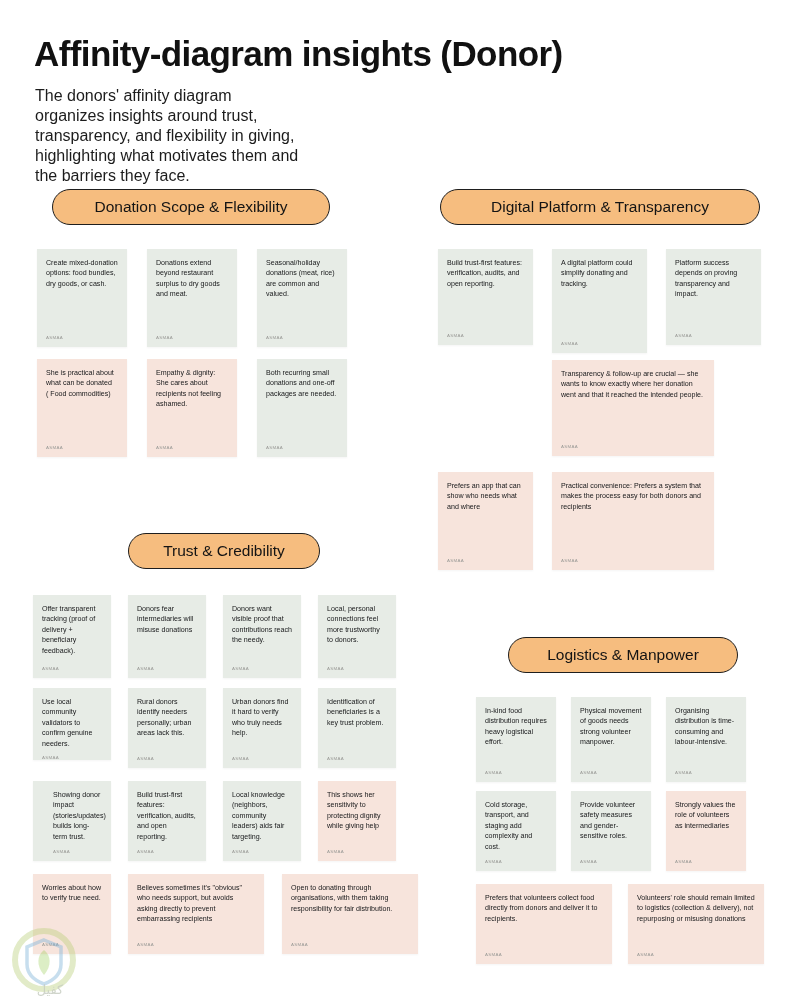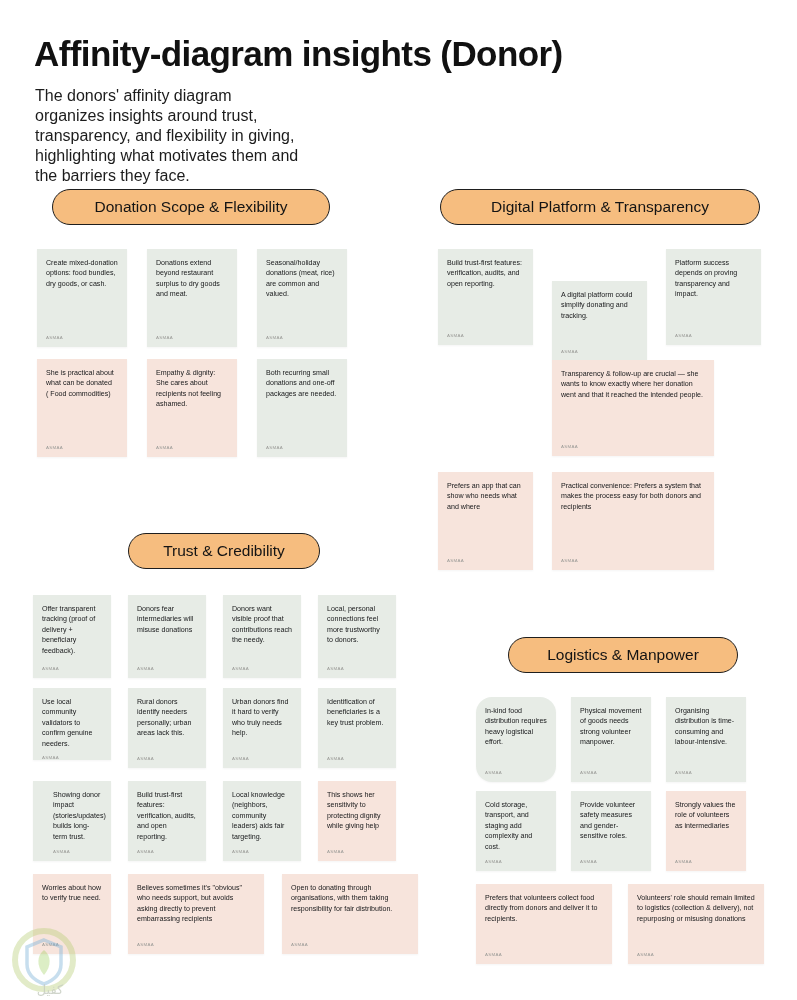--- a/index.html
+++ b/index.html
@@ -134,21 +134,21 @@
     <div class="card-text">Both recurring small donations and one-off packages are needed.</div>
     <div class="card-author">ASMAA</div>
   </div>
 
   <div class="pill" style="left:440px; top:189px; width:320px;">Digital Platform &amp; Transparency</div>
 
   <div class="card green" style="left:438px; top:249px; width:95px; height:96px;">
     <div class="card-text">Build trust-first features: verification, audits, and open reporting.</div>
     <div class="card-author">ASMAA</div>
   </div>
-  <div class="card green" style="left:552px; top:249px; width:95px; height:80px;margin-top:32px;">
+  <div class="card green" style="left:552px; top:249px; width:95px; height:104px;">
     <div class="card-text">A digital platform could simplify donating and tracking.</div>
     <div class="card-author">ASMAA</div>
   </div>
   <div class="card green" style="left:666px; top:249px; width:95px; height:96px;">
     <div class="card-text">Platform success depends on proving transparency and impact.</div>
     <div class="card-author">ASMAA</div>
   </div>
   <div class="card pink" style="left:552px; top:360px; width:162px; height:96px;">
     <div class="card-text">Transparency &amp; follow-up are crucial — she wants to know exactly where her donation went and that it reached the intended people.</div>
     <div class="card-author">ASMAA</div>
@@ -223,21 +223,21 @@
     <div class="card-text">Believes sometimes it's "obvious" who needs support, but avoids asking directly to prevent embarrassing recipients</div>
     <div class="card-author">ASMAA</div>
   </div>
   <div class="card pink" style="left:282px; top:874px; width:136px; height:80px;">
     <div class="card-text">Open to donating through organisations, with them taking responsibility for fair distribution.</div>
     <div class="card-author">ASMAA</div>
   </div>
 
   <div class="pill" style="left:508px; top:637px; width:230px;">Logistics &amp; Manpower</div>
 
-  <div class="card green" style="left:476px; top:697px; width:80px; height:85px;border-radius:16px;">
+  <div class="card green" style="left:476px; top:697px; width:80px; height:85px;">
     <div class="card-text">In-kind food distribution requires heavy logistical effort.</div>
     <div class="card-author">ASMAA</div>
   </div>
   <div class="card green" style="left:571px; top:697px; width:80px; height:85px;">
     <div class="card-text">Physical movement of goods needs strong volunteer manpower.</div>
     <div class="card-author">ASMAA</div>
   </div>
   <div class="card green" style="left:666px; top:697px; width:80px; height:85px;">
     <div class="card-text">Organising distribution is time-consuming and labour-intensive.</div>
     <div class="card-author">ASMAA</div>

